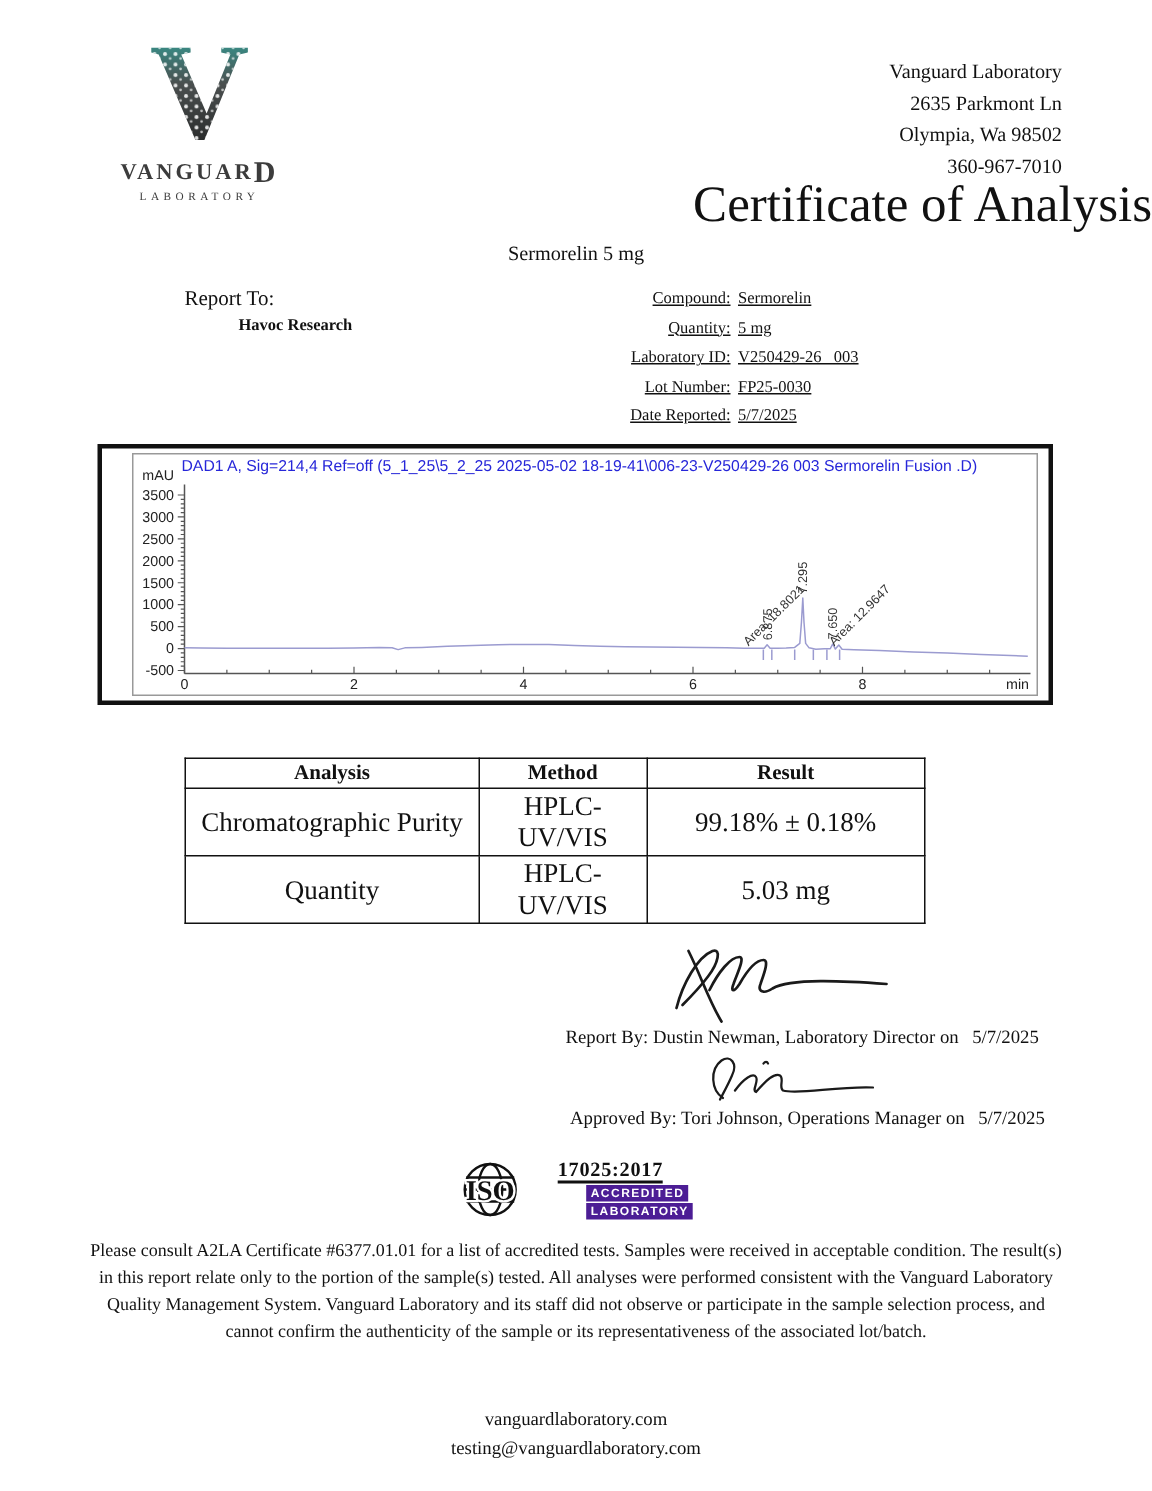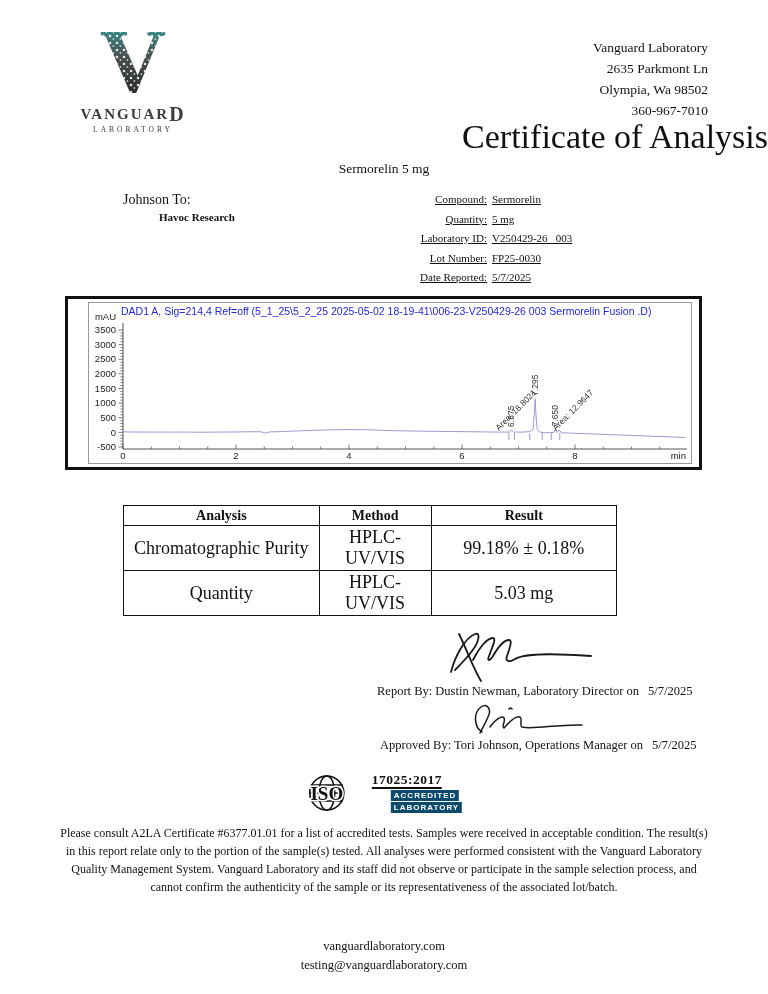--- a/index.html
+++ b/index.html
@@ -50,21 +50,21 @@
   .signline1{left:377px;top:684px;}
   .signline2{left:380px;top:738px;}
 
   
   .iso{position:absolute;left:50%;top:772px;transform:translateX(-50%);
        display:flex;align-items:center;gap:22px;}
   .iso-text{display:flex;flex-direction:column;align-items:flex-start;}
   .iso-l1{font-size:13.5px;font-weight:bold;border-bottom:2px solid #111;line-height:1.1;
           font-family:Liberation Serif, serif;letter-spacing:.5px;}
   .iso-bar{font:bold 8px "Liberation Sans",sans-serif;letter-spacing:1px;color:#fff;
-           background:#0c4a6e;padding:1px 3px;margin-top:1px;margin-left:19px;}
+           background:#4c1d95;padding:1px 3px;margin-top:1px;margin-left:19px;}
 
   
   .disclaimer{position:absolute;left:55px;right:55px;top:824px;text-align:center;
               font-size:12px;line-height:1.5;}
   .footer{position:absolute;left:0;right:0;top:937px;text-align:center;
           font-size:12.5px;line-height:1.55;}
 </style>
 </head>
 <body>
 
@@ -94,21 +94,21 @@
     <div>Vanguard Laboratory</div>
     <div>2635 Parkmont Ln</div>
     <div>Olympia, Wa 98502</div>
     <div>360-967-7010</div>
   </div>
 
   <div class="doc-title">Certificate of Analysis</div>
   <div class="doc-subtitle">Sermorelin 5 mg</div>
 
   <div class="report-to">
-    <div>Johnson To:</div>
+    <div>Report To:</div>
     <div class="name">Havoc Research</div>
   </div>
 
   <div class="info-block">
     <div class="info-row">
       <div class="info-label">Compound:</div>
       <div class="info-value">Sermorelin</div>
     </div>
     <div class="info-row">
       <div class="info-label">Quantity:</div>

